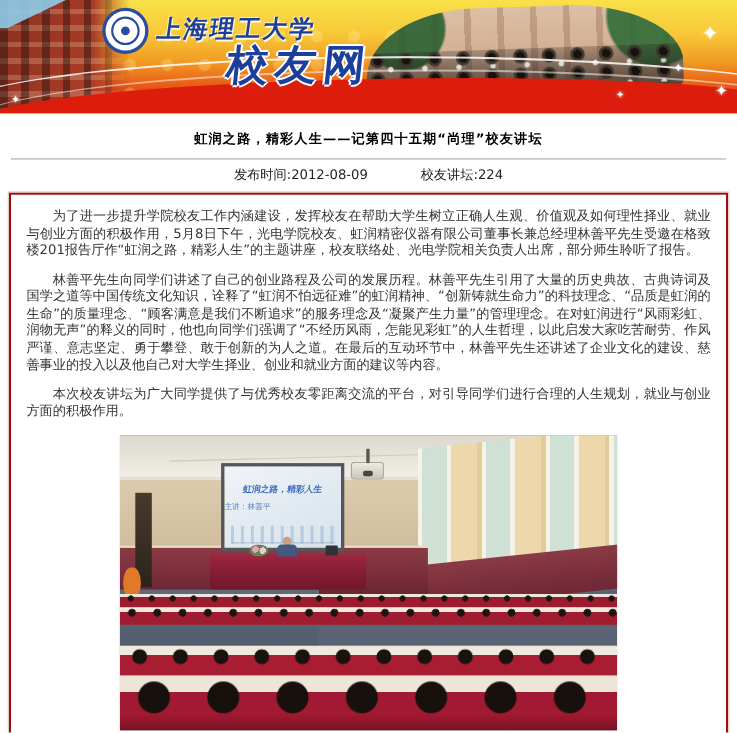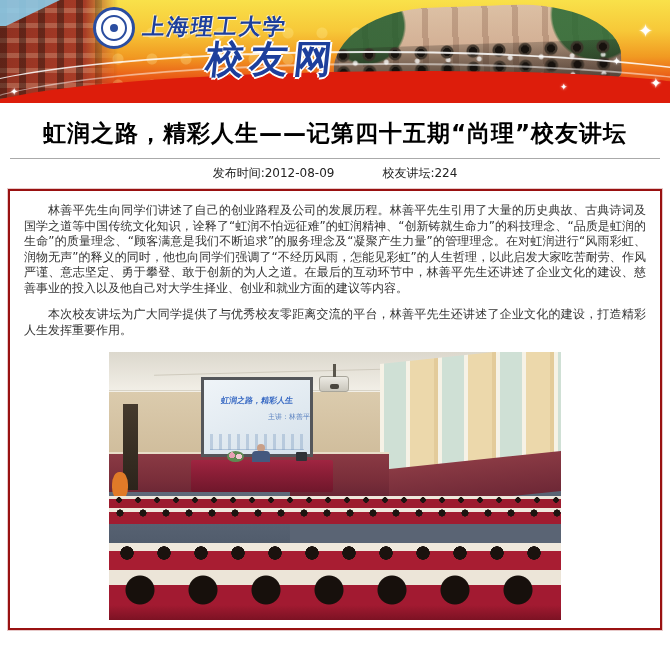--- a/index.html
+++ b/index.html
@@ -81,21 +81,21 @@
     position:absolute; left:-30px; bottom:-46px; width:740px; height:78px;
     background:#dd1d0b; border-radius:100% 60% 0 0 / 70px 34px 0 0;
   }
   .arc { position:absolute; border-radius:50%; border-top:2px solid rgba(255,255,255,.85); }
   .arc1 { left:-60px; bottom:-58px; width:860px; height:110px; }
   .arc2 { left:-40px; bottom:-70px; width:860px; height:110px; border-top-color:rgba(255,255,255,.5); }
   .sparkle { position:absolute; color:#fff; text-shadow:0 0 3px rgba(255,255,255,.9); }
   
   .page-title {
     margin-top:15px; text-align:center;
-    font-size:23px; font-weight:bold; color:#000; letter-spacing:1px;
+    font-size:12px; font-weight:bold; color:#000; letter-spacing:1px;
   }
   .divider { margin:9px 10px 0 10px; border:none; border-top:1px solid #aaa; height:0; }
   .meta { text-align:center; font-size:12px; color:#222; margin-top:6px; }
   .meta .sep { display:inline-block; width:48px; }
   .article-box {
     margin:7px 8px 0 8px; border:2px solid #991111; outline:1px solid #e7c9c9;
     background:#fff; padding:12px 14px 8px 14px;
   }
   .article-box p {
     font-size:12px; line-height:15.5px; text-align:justify; text-indent:2em;
@@ -119,21 +119,21 @@
     border-bottom:3px solid #f1e9d6; }
   .wainscot-right { position:absolute; left:60%; top:118px; width:42%; height:40px;
     transform:skewY(-6deg); transform-origin:left top;
     background:linear-gradient(180deg,#8a3a44,#6e2836); }
   .speaker-stack { position:absolute; left:14px; top:52px; width:15px; height:86px;
     background:linear-gradient(180deg,#453a2d,#2c241b); }
   .screen { position:absolute; left:92px; top:25px; width:112px; height:80px;
     border:3px solid #54565a; background:linear-gradient(155deg,#eff4f8 0%,#e0e9f0 60%,#d6e2ec 100%); }
   .screen .t1 { margin-top:15px; text-align:center; font-size:8px; font-weight:bold;
     color:#3a6bc4; transform:skewX(-8deg); }
-  .screen .t2 { margin-top:6px; text-align:right; font-size:7px; color:#5a82c0; }
+  .screen .t2 { margin-top:6px; text-align:left; font-size:7px; color:#5a82c0; }
   .screen .sketch { position:absolute; left:6px; right:6px; bottom:4px; height:16px;
     background:repeating-linear-gradient(90deg, rgba(130,160,195,.4) 0 3px, transparent 3px 9px);
     border-bottom:1px solid rgba(130,160,195,.5); }
   .projector { position:absolute; left:210px; top:24px; width:30px; height:16px;
     background:linear-gradient(180deg,#eceae3,#c9c6bc); border:1px solid #a9a69b; border-radius:3px; }
   .projector::before { content:""; position:absolute; left:13px; top:-13px; width:3px; height:13px; background:#5a564c; }
   .projector::after { content:""; position:absolute; left:10px; bottom:2px; width:9px; height:5px; background:#4a463e; border-radius:2px; }
   .podium-table { position:absolute; left:82px; top:108px; width:142px; height:32px;
     background:linear-gradient(180deg,#a02541 0%,#8e1f38 35%,#6f172b 100%); border-radius:2px; }
   .speaker-figure { position:absolute; left:143px; top:92px; width:18px; height:18px; }
@@ -191,22 +191,23 @@
   <span class="sparkle" style="left:10px;top:86px;font-size:10px;">✦</span>
 </div>
 
 <div class="page-title">虹润之路，精彩人生——记第四十五期“尚理”校友讲坛</div>
 <hr class="divider">
 <div class="meta">
   <span>发布时间:2012-08-09</span><span class="sep"></span><span>校友讲坛:224</span>
 </div>
 
 <div class="article-box">
+  <p>为了进一步提升学院校友工作内涵建设，发挥校友在帮助大学生树立正确人生观、价值观及如何理性择业、就业与创业方面的积极作用，5月8日下午，光电学院校友、虹润精密仪器有限公司董事长兼总经理林善平先生受邀在格致楼201报告厅作“虹润之路，精彩人生”的主题讲座，校友联络处、光电学院相关负责人出席，部分师生聆听了报告。</p>
   <p>林善平先生向同学们讲述了自己的创业路程及公司的发展历程。林善平先生引用了大量的历史典故、古典诗词及国学之道等中国传统文化知识，诠释了“虹润不怕远征难”的虹润精神、“创新铸就生命力”的科技理念、“品质是虹润的生命”的质量理念、“顾客满意是我们不断追求”的服务理念及“凝聚产生力量”的管理理念。在对虹润进行“风雨彩虹、润物无声”的释义的同时，他也向同学们强调了“不经历风雨，怎能见彩虹”的人生哲理，以此启发大家吃苦耐劳、作风严谨、意志坚定、勇于攀登、敢于创新的为人之道。在最后的互动环节中，林善平先生还讲述了企业文化的建设、慈善事业的投入以及他自己对大学生择业、创业和就业方面的建议等内容。</p>
-  <p>本次校友讲坛为广大同学提供了与优秀校友零距离交流的平台，林善平先生还讲述了企业文化的建设，打造精彩人生发挥重要作用。</p>
+  <p>本次校友讲坛为广大同学提供了与优秀校友零距离交流的平台，对引导同学们进行合理的人生规划，就业与创业方面的积极作用。</p>
 
   <div class="photo">
     <div class="ceiling"></div>
     <div class="backwall"></div>
     <div class="window-wall"></div>
     <div class="wainscot-right"></div>
     <div class="wainscot-left"></div>
     <div class="floor"></div>
     <div class="speaker-stack"></div>
     <div class="screen">

